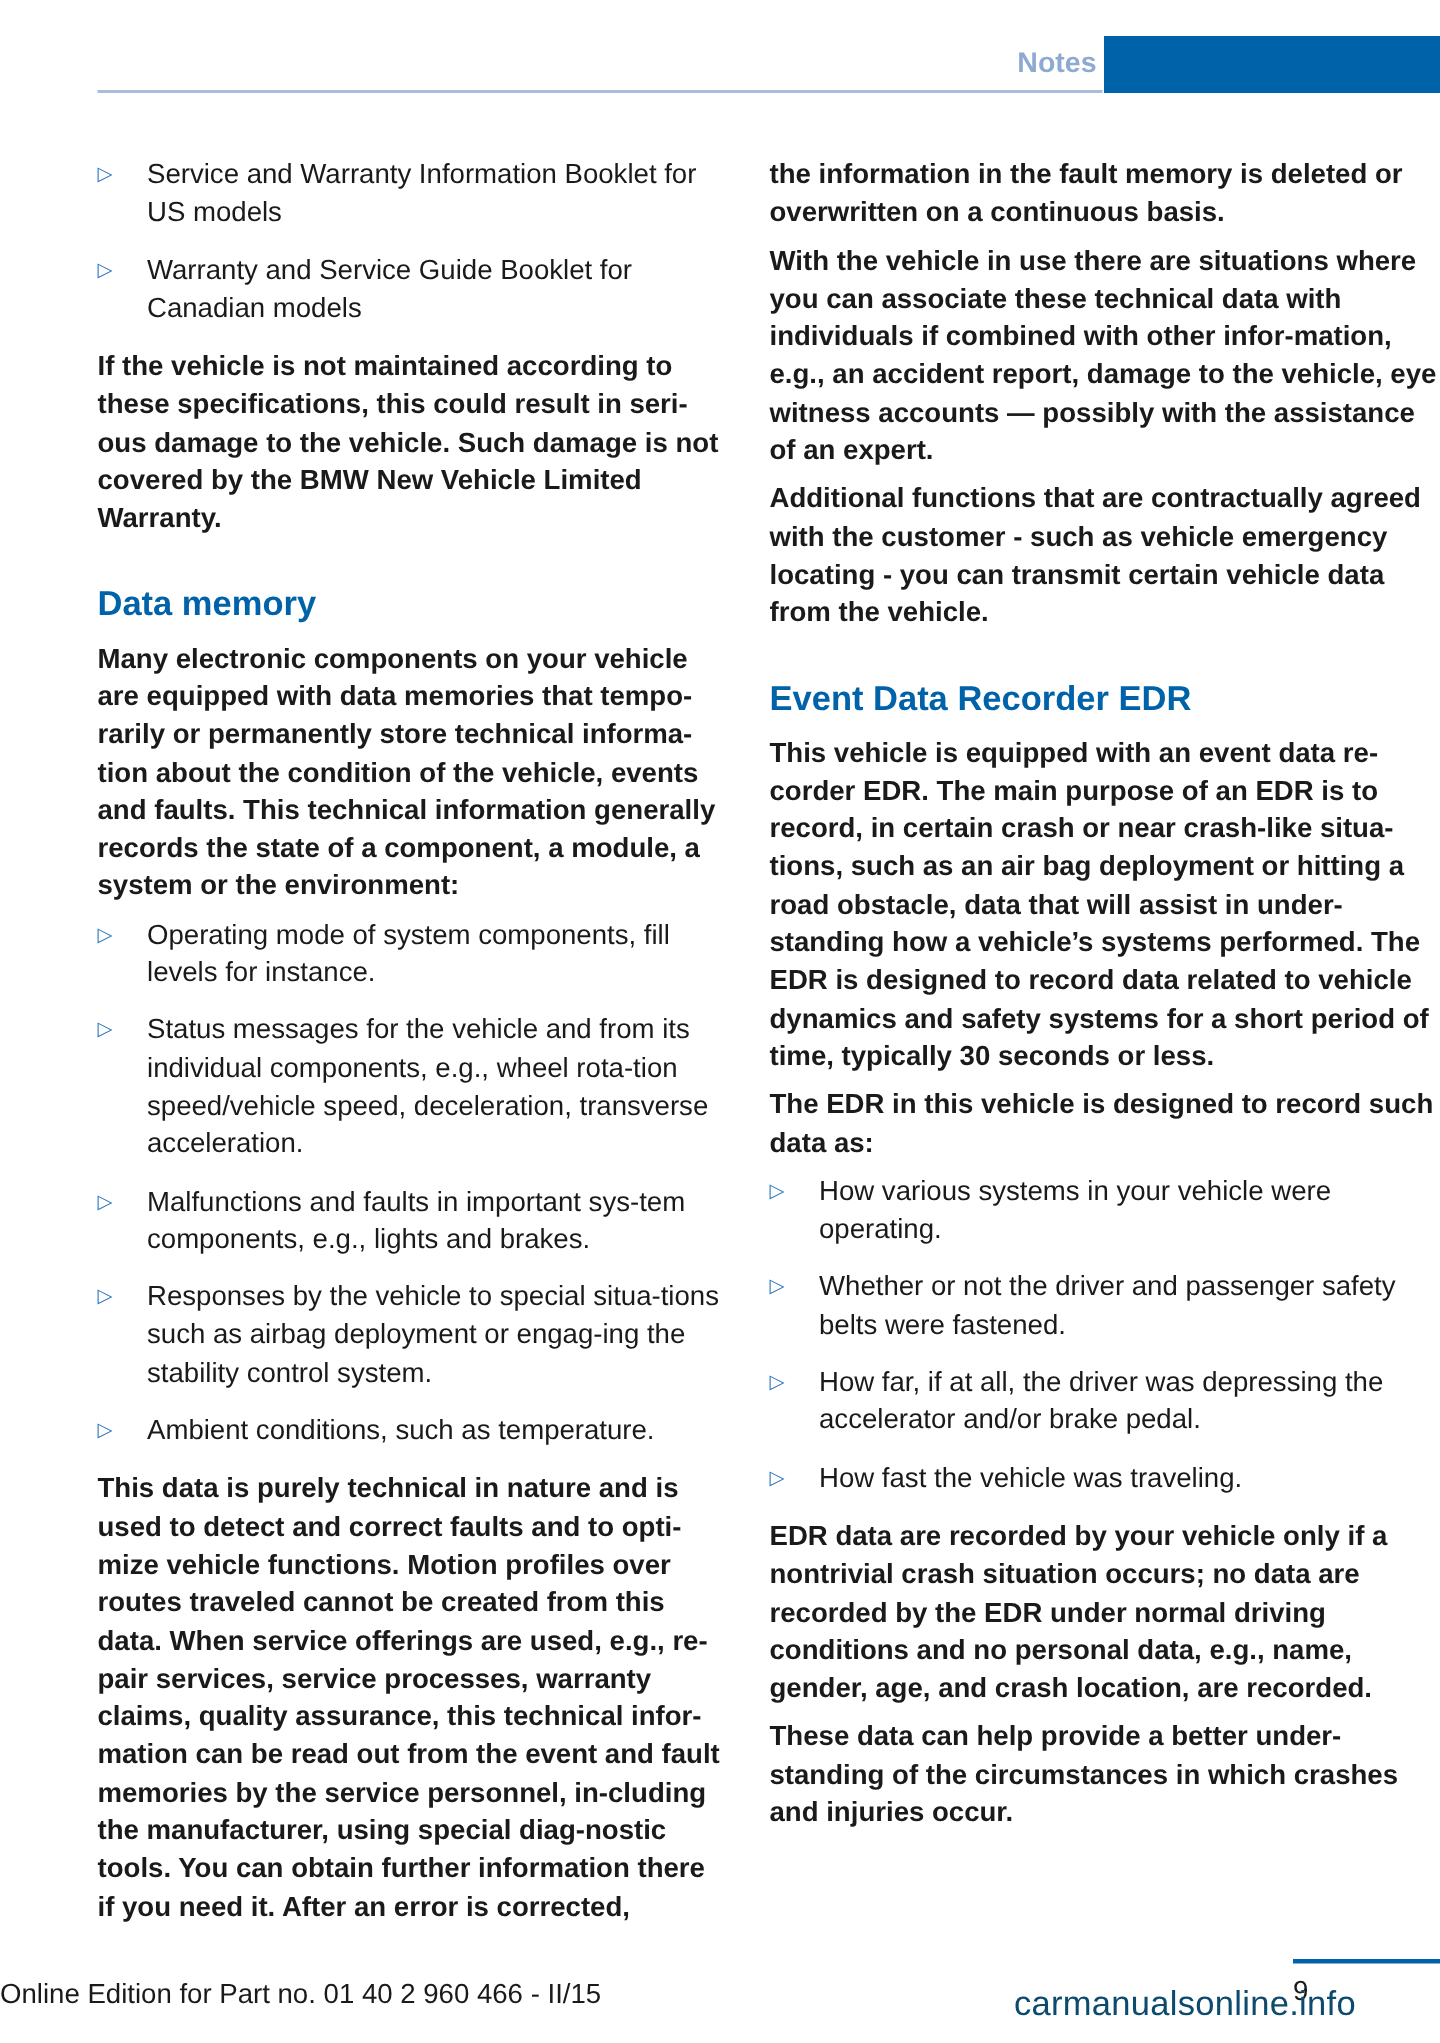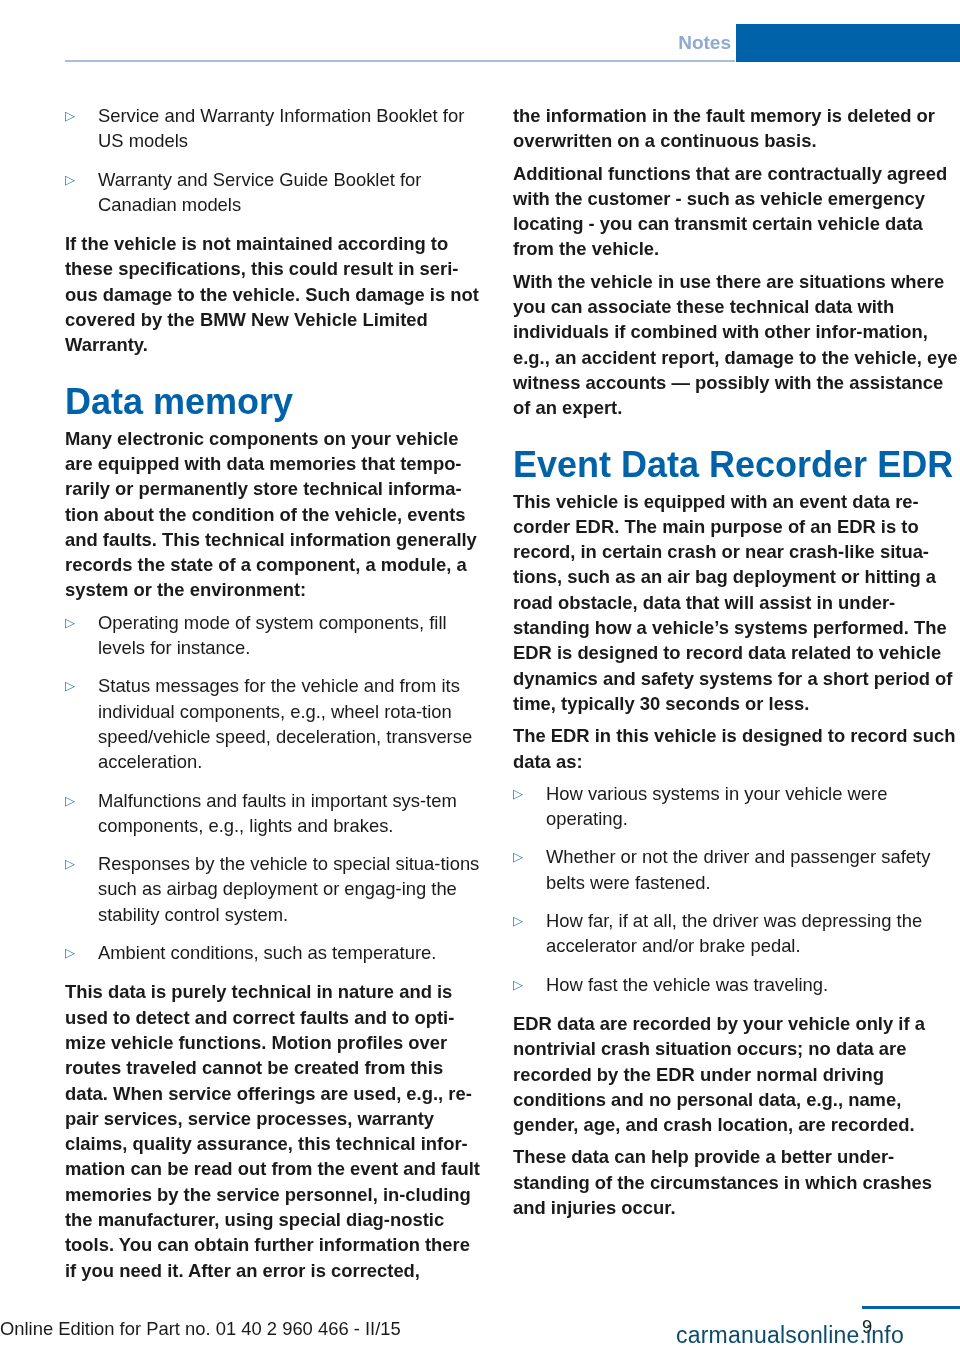--- a/index.html
+++ b/index.html
@@ -29,21 +29,21 @@
   ul.tri { list-style: none; margin: 0 0 7px 0; padding: 0; }
   ul.tri li {
     position: relative; padding-left: 33px; padding-bottom: 6px; margin-bottom: 6px;
     border-bottom: 1px solid #ffffff;
   }
   ul.tri li .bullet {
     position: absolute; left: 0; top: 0; color: #2d78c0; font-size: 13px;
     line-height: 25px;
   }
   h2 {
-    margin: 24px 0 4px 0; font-size: 36px; font-weight: bold; color: #0062a8;
+    margin: 24px 0 4px 0; font-size: 23px; font-weight: bold; color: #0062a8;
     line-height: 40px;
   }
   .footer-line {
     position: absolute; left: 862px; top: 1306px; width: 98px; height: 3px;
     background: #0062a8;
   }
   .footer-text {
     position: absolute; left: 0; top: 1318px; width: 680px; text-align: left;
     font-size: 18.4px; color: #1a1a1a;
   }
@@ -76,22 +76,22 @@
     <li><span class="bullet">▷</span><span>Status messages for the vehicle and from its individual components, e.g., wheel rota-tion speed/vehicle speed, deceleration, transverse acceleration.</span></li>
     <li><span class="bullet">▷</span><span>Malfunctions and faults in important sys-tem components, e.g., lights and brakes.</span></li>
     <li><span class="bullet">▷</span><span>Responses by the vehicle to special situa-tions such as airbag deployment or engag-ing the stability control system.</span></li>
     <li><span class="bullet">▷</span><span>Ambient conditions, such as temperature.</span></li>
   </ul>
   <p>This data is purely technical in nature and is used to detect and correct faults and to opti-mize vehicle functions. Motion profiles over routes traveled cannot be created from this data. When service offerings are used, e.g., re-pair services, service processes, warranty claims, quality assurance, this technical infor-mation can be read out from the event and fault memories by the service personnel, in-cluding the manufacturer, using special diag-nostic tools. You can obtain further information there if you need it. After an error is corrected,</p>
 </div>
 
 <div class="col col-right">
   <p>the information in the fault memory is deleted or overwritten on a continuous basis.</p>
+  <p>With the vehicle in use there are situations where you can associate these technical data with individuals if combined with other infor-mation, e.g., an accident report, damage to the vehicle, eye witness accounts — possibly with the assistance of an expert.</p>
   <p>Additional functions that are contractually agreed with the customer - such as vehicle emergency locating - you can transmit certain vehicle data from the vehicle.</p>
-  <p>With the vehicle in use there are situations where you can associate these technical data with individuals if combined with other infor-mation, e.g., an accident report, damage to the vehicle, eye witness accounts — possibly with the assistance of an expert.</p>
 
   <h2>Event Data Recorder EDR</h2>
   <p>This vehicle is equipped with an event data re-corder EDR. The main purpose of an EDR is to record, in certain crash or near crash-like situa-tions, such as an air bag deployment or hitting a road obstacle, data that will assist in under-standing how a vehicle’s systems performed. The EDR is designed to record data related to vehicle dynamics and safety systems for a short period of time, typically 30 seconds or less.</p>
   <p>The EDR in this vehicle is designed to record such data as:</p>
   <ul class="tri">
     <li><span class="bullet">▷</span><span>How various systems in your vehicle were operating.</span></li>
     <li><span class="bullet">▷</span><span>Whether or not the driver and passenger safety belts were fastened.</span></li>
     <li><span class="bullet">▷</span><span>How far, if at all, the driver was depressing the accelerator and/or brake pedal.</span></li>
     <li><span class="bullet">▷</span><span>How fast the vehicle was traveling.</span></li>
   </ul>

